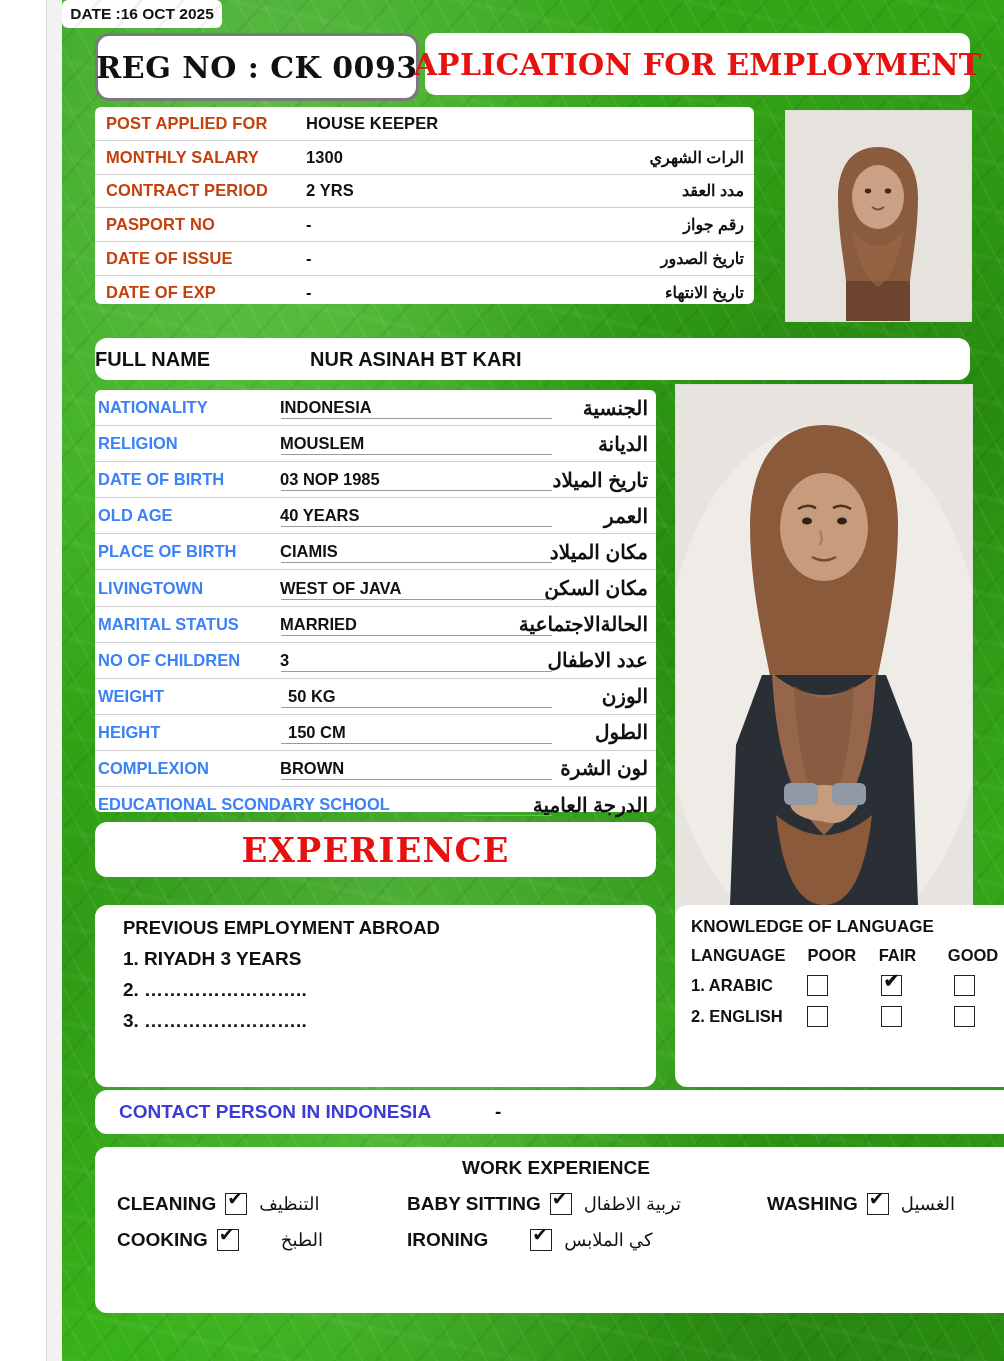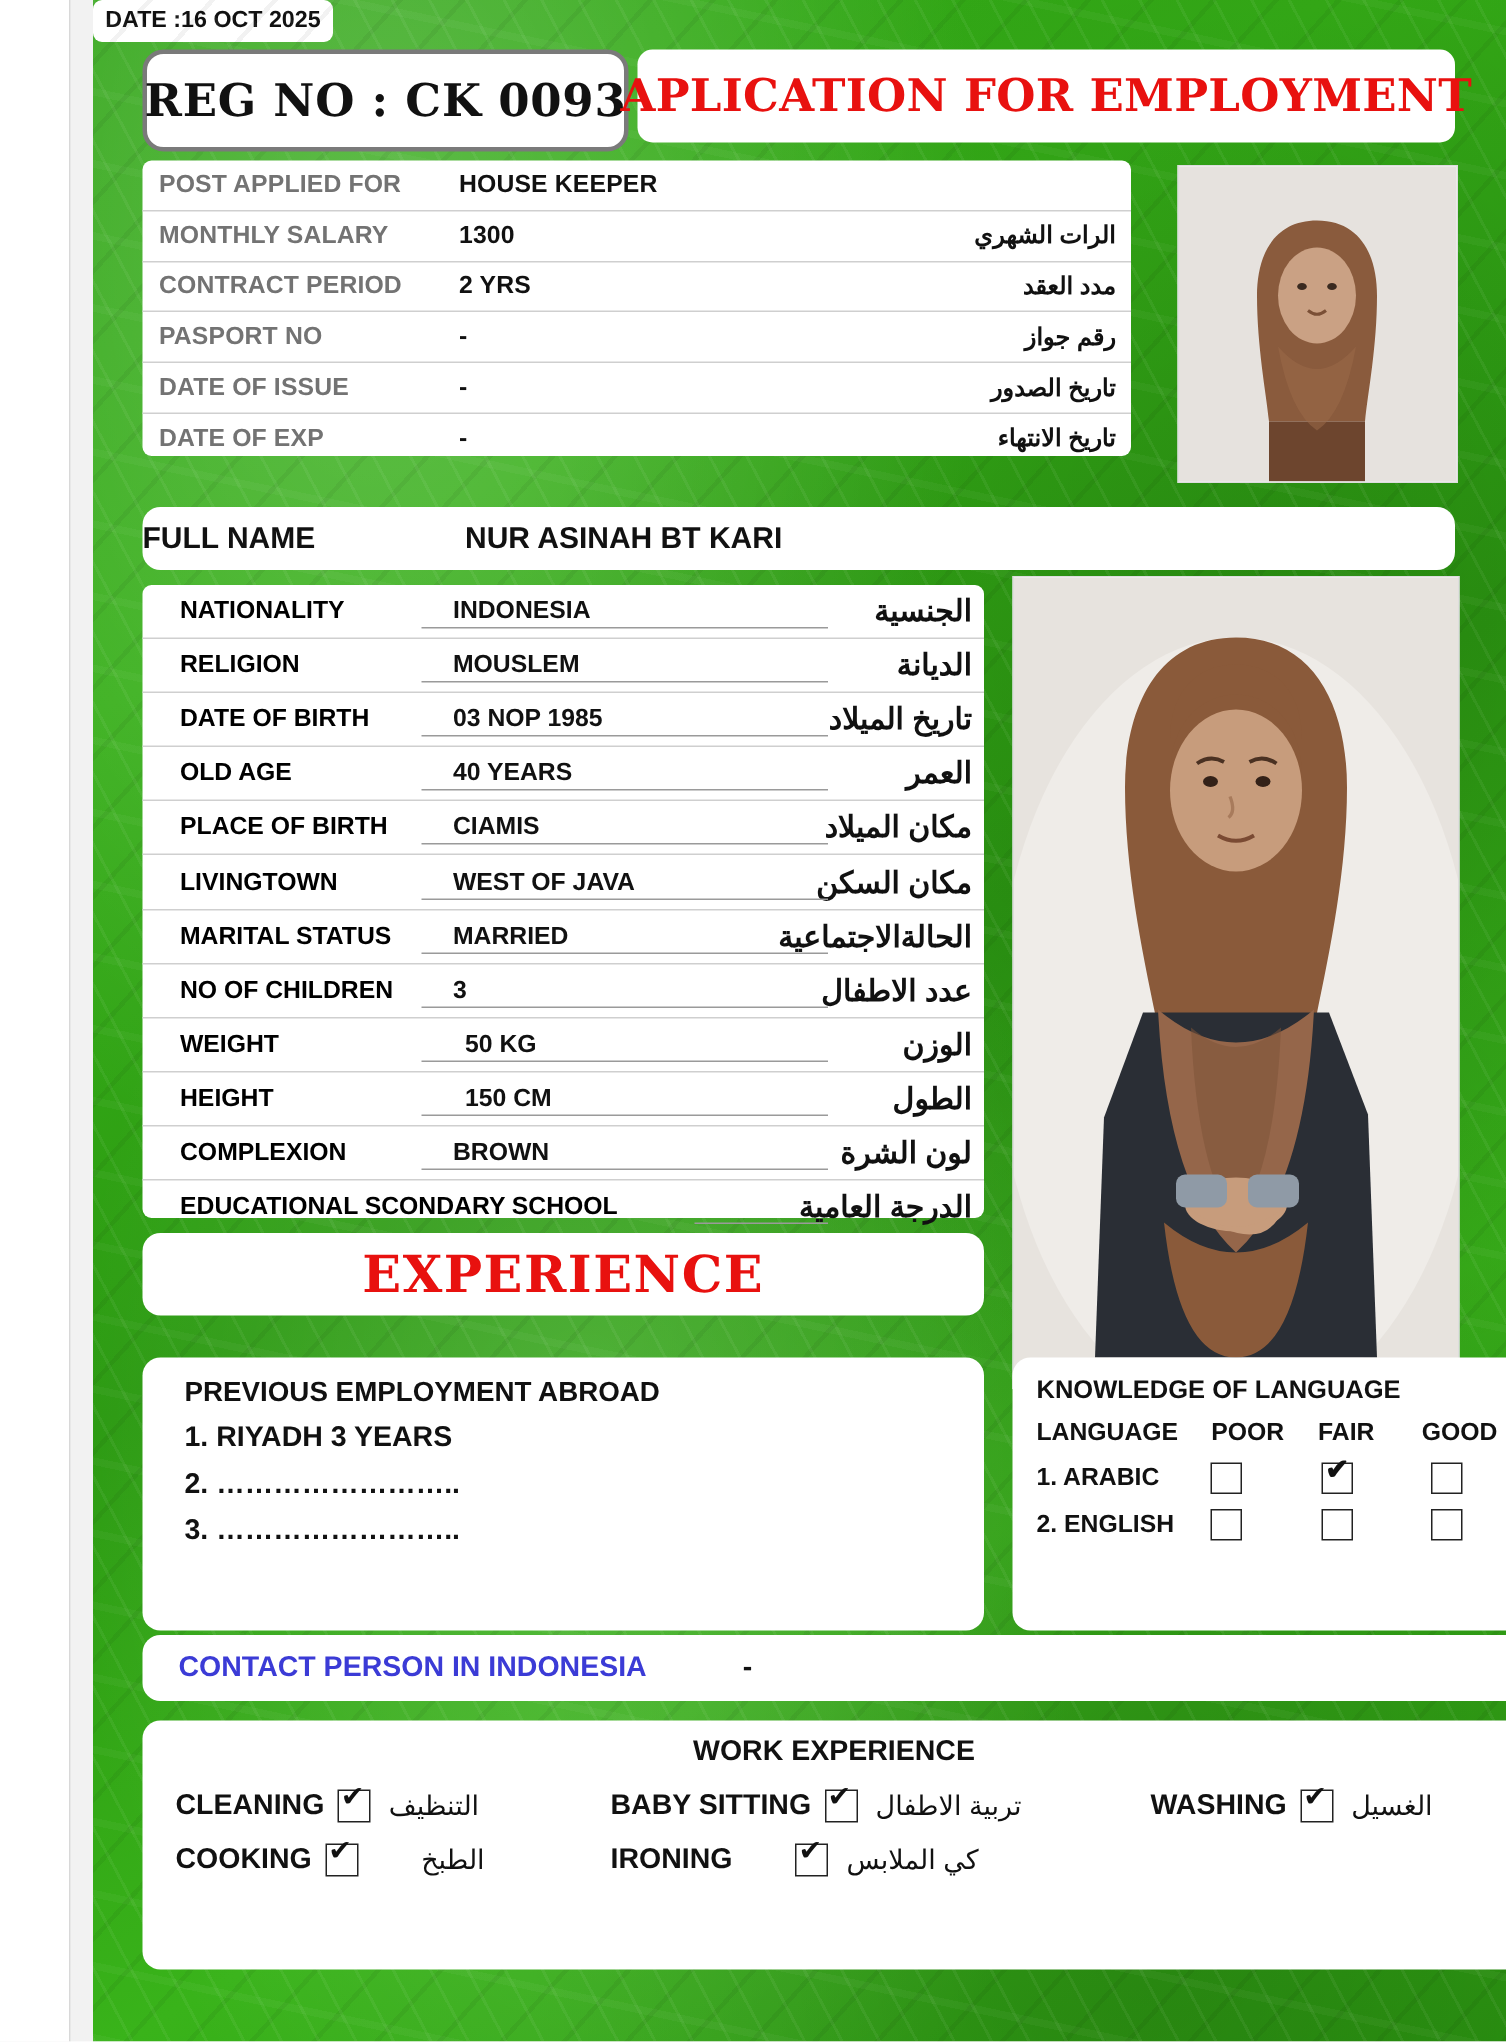--- a/index.html
+++ b/index.html
@@ -95,21 +95,21 @@
     position: relative;
     height: 32.8px;
     border-bottom: 1px solid #cfcfcf;
     display: flex;
     align-items: center;
   }
   .row:last-child { border-bottom: none; }
   .lbl {
     font-size: 16.5px;
     font-weight: bold;
-    color: #737373;
+    color: #c2410c;
     padding-left: 11px;
     width: 200px;
     letter-spacing: 0.1px;
   }
   .val {
     font-size: 16.5px;
     font-weight: bold;
     color: #111;
     letter-spacing: 0.1px;
   }
@@ -182,21 +182,21 @@
   }
   .brow {
     position: relative;
     height: 35.1px;
     border-bottom: 1px solid #cfcfcf;
     display: flex;
     align-items: center;
   }
   .brow:last-child { border-bottom: none; }
   .blbl {
-    font-size: 16.5px; font-weight: bold; color: #000000; padding-left: 25px; width: 182px;
+    font-size: 16.5px; font-weight: bold; color: #3b82f6; padding-left: 3px; width: 182px;
   }
   .bval {
     font-size: 16.5px; font-weight: bold; color: #111;
   }
   .bar {
     position: absolute; right: 8px;
     font-size: 20px; font-weight: bold; color: #111; direction: rtl;
   }
   .uline {
     position: absolute;

